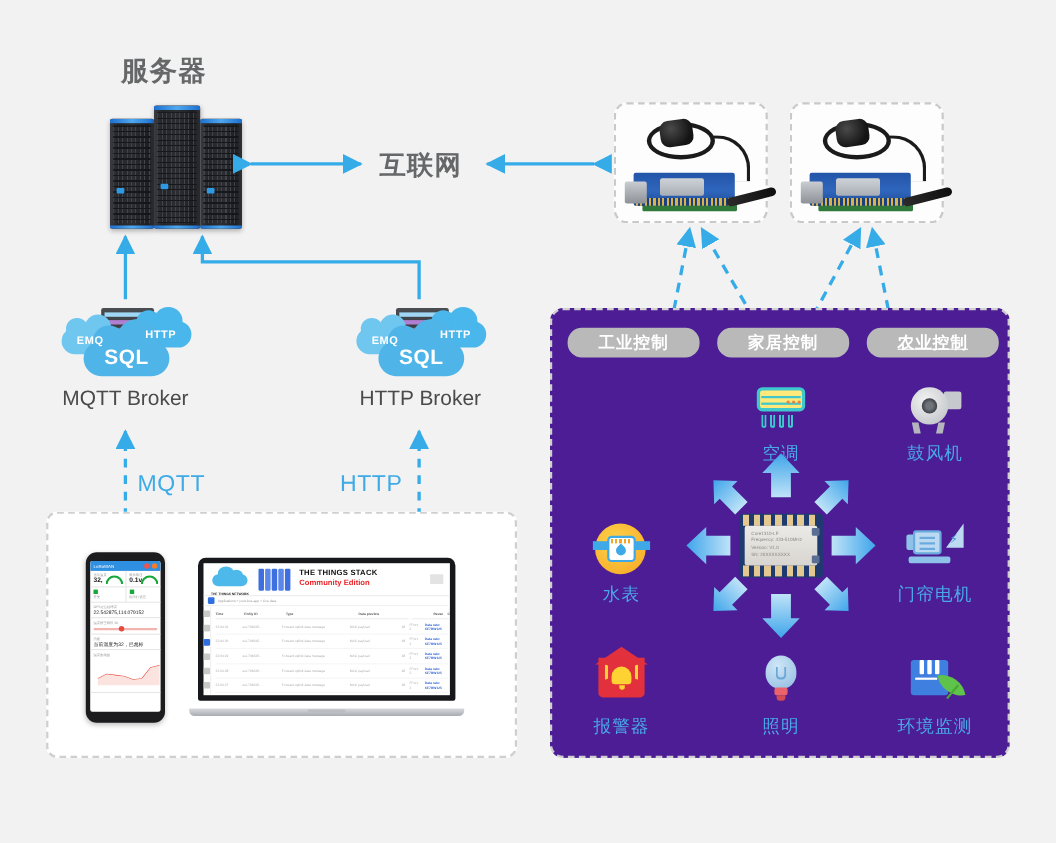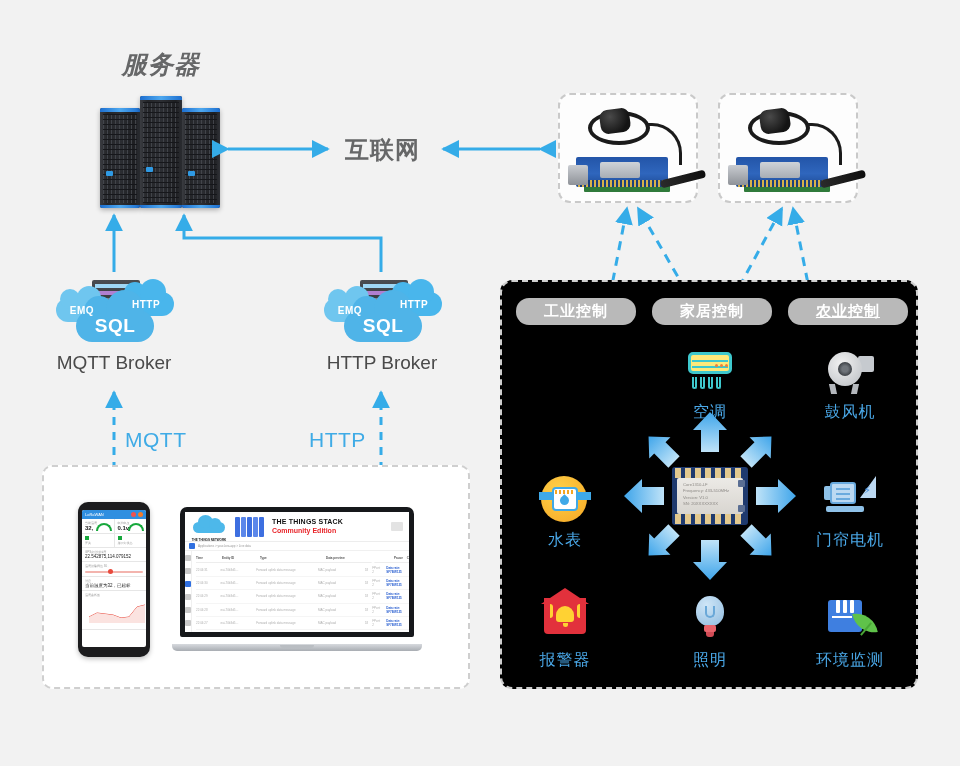--- a/index.html
+++ b/index.html
@@ -12,21 +12,21 @@
   #stage { position: relative; width: 960px; height: 766px; }
 
   .sec-title {
     position: absolute;
     font-size: 25px;
     font-weight: bold;
     color: #666768;
     letter-spacing: 1px;
     white-space: nowrap;
   }
-  #title-server { left: 122px; top: 48px; font-style: italic; }
+  #title-server { left: 110px; top: 48px; }
   #title-gw     { left: 638px; top: 45px; }
 
   .internet-label {
     position: absolute;
     left: 345px; top: 134px;
     font-size: 24px; font-weight: bold;
     color: #666768; letter-spacing: 1px;
   }
 
   
@@ -204,21 +204,21 @@
   .toggle::after { content:""; position:absolute; right:1px; top:1px; width:4px; height:4px;
     border-radius:50%; background:#fff; }
   #lap-base { position:absolute; left:0; bottom:6px; width:250px; height:7px;
     background: linear-gradient(to bottom,#d7dade,#a8acb2); border-radius:0 0 5px 5px; }
   #lap-notch { position:absolute; left:108px; bottom:9px; width:34px; height:3px;
     background:#b9bdc2; border-radius:0 0 3px 3px; }
 
   
   #panel-dev {
     position:absolute; left:500px; top:280px; width:418px; height:409px;
-    background:#000000; border:2px dashed #cfcfcf; border-radius:12px;
+    background:#4c1d95; border:2px dashed #cfcfcf; border-radius:12px;
   }
   .cat-badge {
     position:absolute; top:16px; height:27px; border-radius:13px;
     background:#b9b9b9; color:#fff; font-size:15px; font-weight:bold;
     display:flex; align-items:center; justify-content:center; letter-spacing:1px;
   }
   #cat1 { left:14px; width:120px; }
   #cat2 { left:150px; width:120px; }
   #cat3 { left:286px; width:120px;text-decoration:underline; }
 

